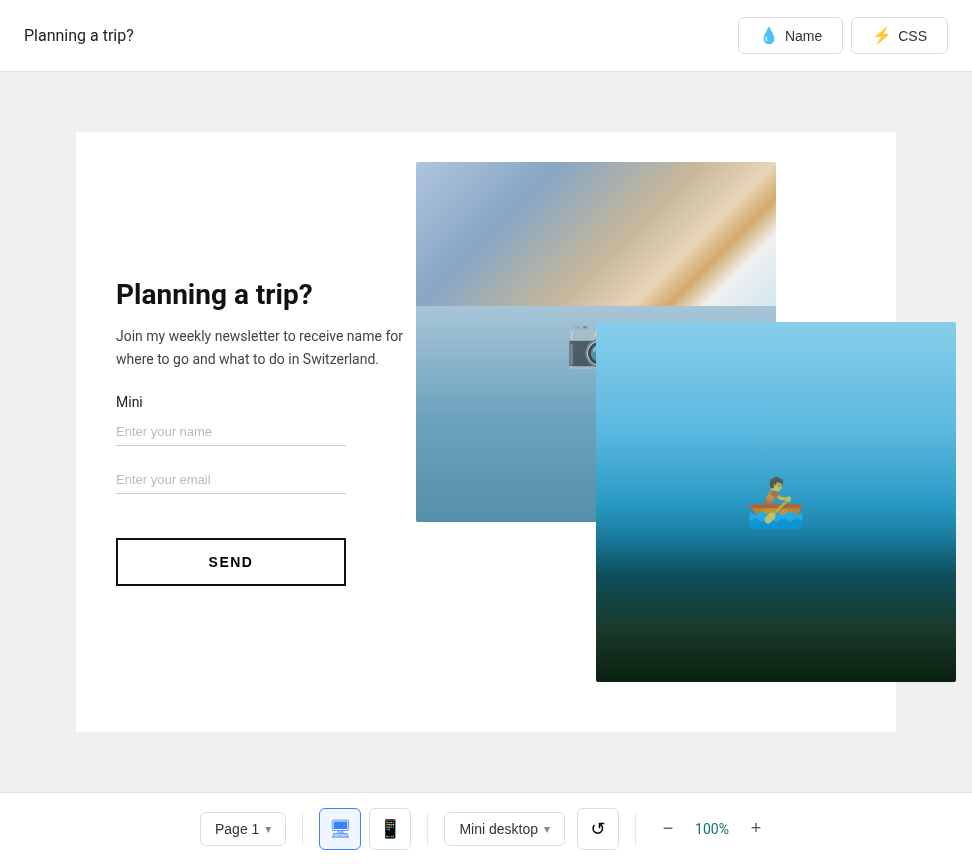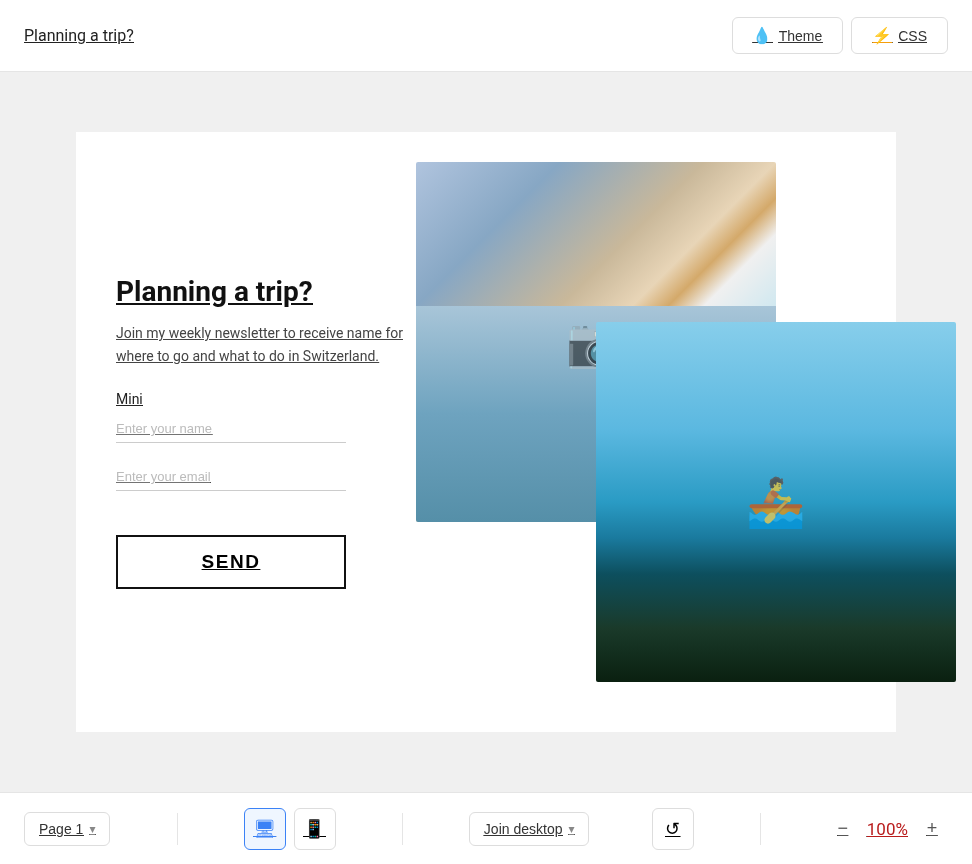--- a/index.html
+++ b/index.html
@@ -1,15 +1,15 @@
 <!DOCTYPE html>
 <html><head>
   <meta charset="utf-8">
   <style>
-    * { box-sizing: border-box; margin: 0; padding: 0; text-decoration: underline; }
+    * { box-sizing: border-box; margin: 0; padding: 0; }
     body {
       font-family: -apple-system, BlinkMacSystemFont, 'Segoe UI', Roboto, sans-serif;
       background: #fff;
       width: 972px;
       height: 864px;
       overflow: hidden;
       display: flex;
       flex-direction: column;
     }
 
@@ -101,21 +101,21 @@
       background: transparent;
       display: block;
       margin-bottom: 20px;
     }
     .form-input::placeholder { color: #bbb; }
     .send-btn {
       width: 230px;
       padding: 14px;
       border: 2px solid #111;
       background: #fff;
-      font-size: 19px;
+      font-size: 14px;
       font-weight: 700;
       letter-spacing: 1.5px;
       cursor: pointer;
       text-align: center;
       margin-top: 24px;
     }
 
     
     .images-side {
       flex: 1;
@@ -169,21 +169,21 @@
       opacity: 0.7;
     }
 
     
     .toolbar {
       height: 72px;
       border-top: 1px solid #e5e5e5;
       background: #fff;
       display: flex;
       align-items: center;
-      justify-content: space-between;
+      justify-content: center;
       gap: 12px;
       padding: 0 24px;
     }
     .toolbar-group {
       display: flex;
       align-items: center;
       gap: 8px;
     }
     .toolbar-btn {
       display: flex;
@@ -232,22 +232,22 @@
       display: flex;
       align-items: center;
       justify-content: center;
       border: none;
       background: transparent;
       cursor: pointer;
       font-size: 18px;
       color: #555;
     }
     .zoom-value {
-      font-size: 17px;
-      color: #b91c1c;
+      font-size: 14px;
+      color: #0f766e;
       min-width: 40px;
       text-align: center;
     }
     .refresh-btn {
       width: 42px;
       height: 42px;
       display: flex;
       align-items: center;
       justify-content: center;
       border: 1px solid #ddd;
@@ -262,21 +262,21 @@
     }
   </style>
 </head>
 <body>
 
 <div class="header">
   <span class="header-title">Planning a trip?</span>
   <div class="header-buttons">
     <button class="header-btn">
       <span class="theme-icon">💧</span>
-      <span>Theme</span>
+      <span>Name</span>
     </button>
     <button class="header-btn">
       <span class="css-icon">⚡</span>
       <span>CSS</span>
     </button>
   </div>
 </div>
 
 <div class="canvas">
   <div class="canvas-inner">
@@ -314,21 +314,21 @@
       <span>🖥</span>
     </button>
     <button class="view-btn">
       <span>📱</span>
     </button>
   </div>
 
   <div class="toolbar-divider"></div>
 
   <button class="toolbar-btn">
-    <span>Join desktop</span>
+    <span>Mini desktop</span>
     <span class="chevron-icon">▾</span>
   </button>
 
   <button class="refresh-btn">
     <span>↺</span>
   </button>
 
   <div class="toolbar-divider"></div>
 
   <div class="zoom-group">

